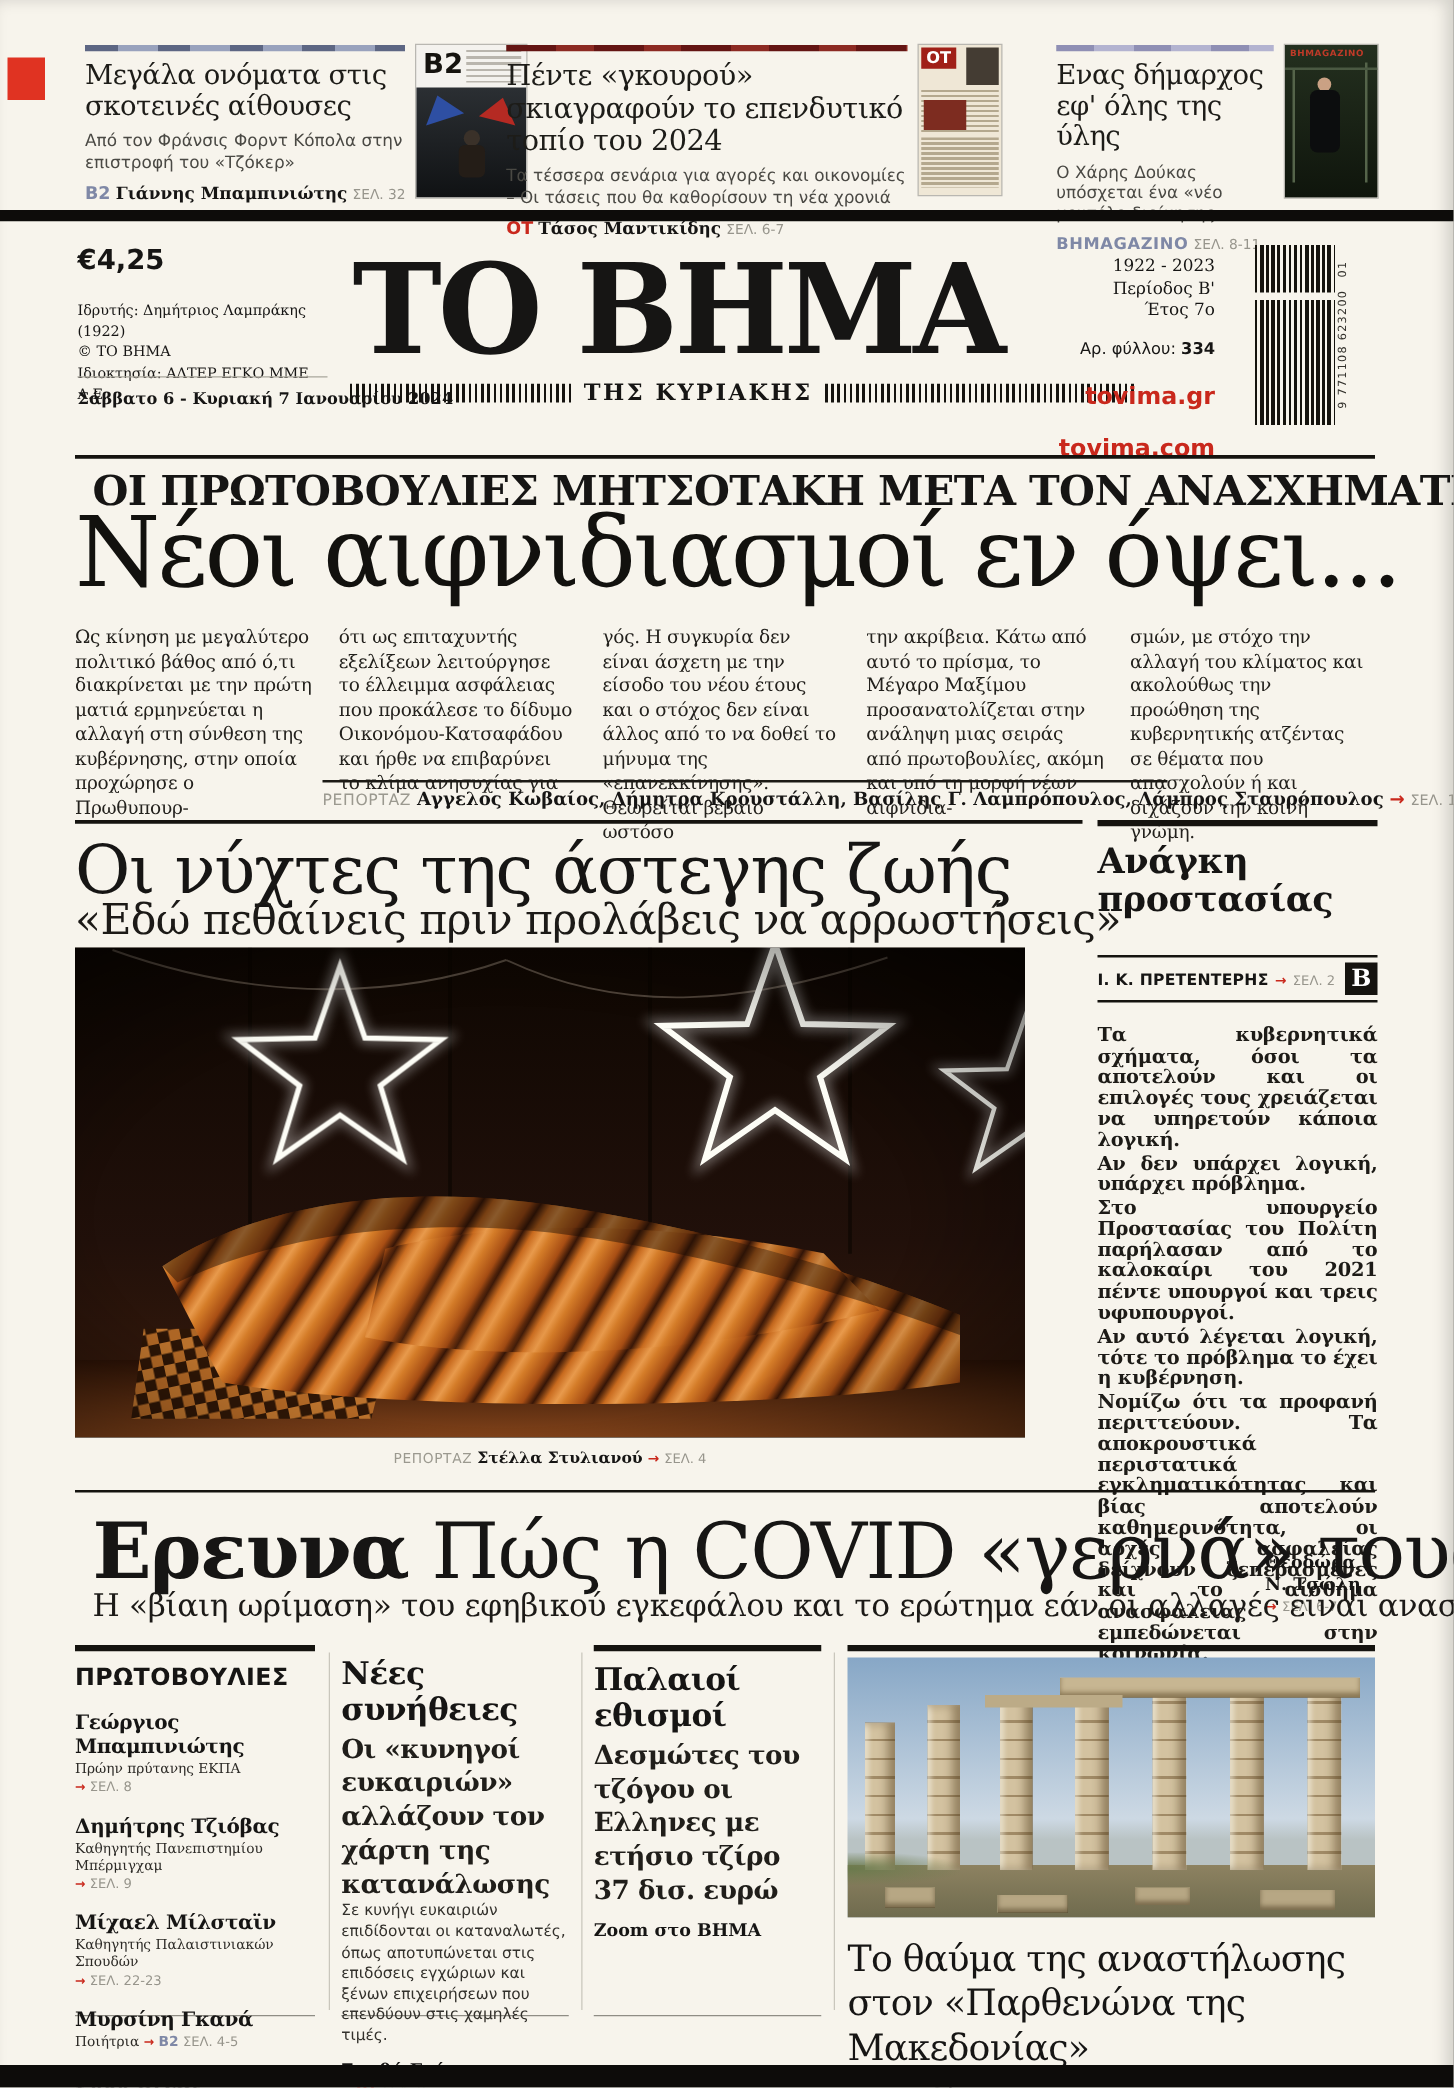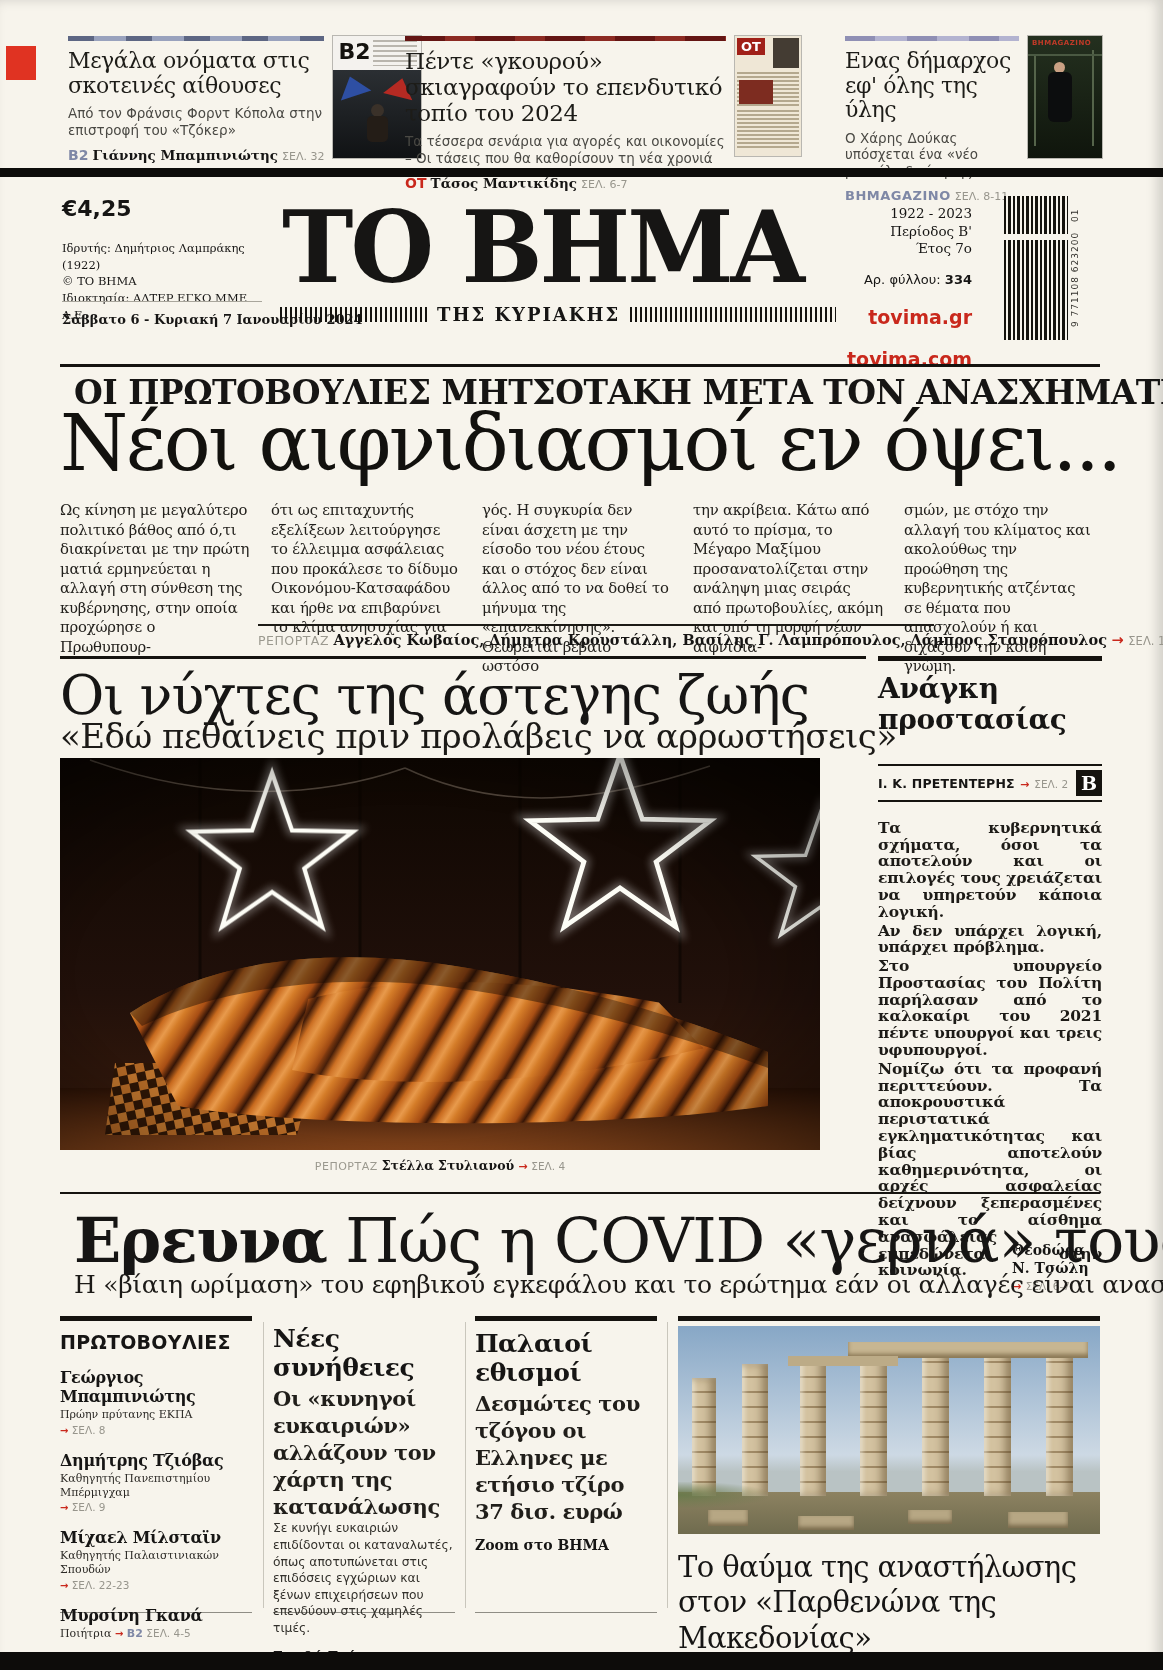--- a/index.html
+++ b/index.html
@@ -151,21 +151,21 @@
   <div class="abs sans" style="left:62px;top:196px;font-weight:bold;font-size:22px;">€4,25</div>
   <div class="abs mastleft" style="left:62px;top:240px;width:210px;">
     <div>Ιδρυτής: Δημήτριος Λαμπράκης (1922)</div>
     <div>© ΤΟ ΒΗΜΑ</div>
     <div>Ιδιοκτησία: ΑΛΤΕΡ ΕΓΚΟ ΜΜΕ Α.Ε.</div>
   </div>
   <div class="abs" style="left:62px;top:301px;width:200px;height:1px;background:#a9a69c;"></div>
   <div class="abs" style="left:62px;top:312px;font-weight:bold;font-size:13px;">Σάββατο 6 - Κυριακή 7 Ιανουαρίου 2024</div>
 
   <div class="abs logo" style="left:272px;top:200px;width:540px;text-align:center;">ΤΟ ΒΗΜΑ</div>
-  <div class="abs" style="left:280px;top:304px;width:556px;display:flex;align-items:center;gap:10px;">
+  <div class="abs" style="left:280px;top:304px;width:628px;display:flex;align-items:center;gap:10px;">
     <div class="stripes"></div>
     <div style="font-weight:bold;font-size:18px;letter-spacing:2px;white-space:nowrap;">ΤΗΣ ΚΥΡΙΑΚΗΣ</div>
     <div class="stripes" style="flex:1.4;"></div>
   </div>
 
   <div class="abs mastright" style="left:772px;top:205px;width:200px;">
     <div>1922 - 2023</div>
     <div>Περίοδος Β'</div>
     <div>Έτος 7ο</div>
     <div class="sans" style="font-size:13px;margin-top:14px;">
@@ -281,20 +281,21 @@
         <span class="nm">Ι. Κ. ΠΡΕΤΕΝΤΕΡΗΣ</span>
         <span class="arrow" style="font-size:11px;">→</span>
         <span class="pg">ΣΕΛ. 2</span>
       </div>
       <div class="bbox">B</div>
     </div>
     <div class="opbody" style="margin-top:18px;">
       <p>Τα κυβερνητικά σχήματα, όσοι τα αποτελούν και οι επιλογές τους χρειάζεται να υπηρετούν κάποια λογική.</p>
       <p>Αν δεν υπάρχει λογική, υπάρχει πρόβλημα.</p>
       <p>Στο υπουργείο Προστασίας του Πολίτη παρήλασαν από το καλοκαίρι του 2021 πέντε υπουργοί και τρεις υφυπουργοί.</p>
+      <p>Αν αυτό λέγεται λογική, τότε το πρόβλημα το έχει η κυβέρνηση.</p>
       <p>Νομίζω ότι τα προφανή περιττεύουν. Τα αποκρουστικά περιστατικά εγκληματικότητας και βίας αποτελούν καθημερινότητα, οι αρχές ασφαλείας δείχνουν ξεπερασμένες και το αίσθημα ανασφάλειας εμπεδώνεται στην κοινωνία.</p>
     </div>
   </div>
 
   <div class="abs" style="left:60px;top:1192px;width:1040px;height:2px;background:#15130f;"></div>
   <div class="abs headline3" style="left:74px;top:1204px;">
     <b>Ερευνα</b>
     <span>Πώς η COVID «γερνά» τους εφήβους</span>
   </div>
   <div class="abs" style="left:1012px;top:1242px;width:92px;font-size:14px;line-height:1.25;">

